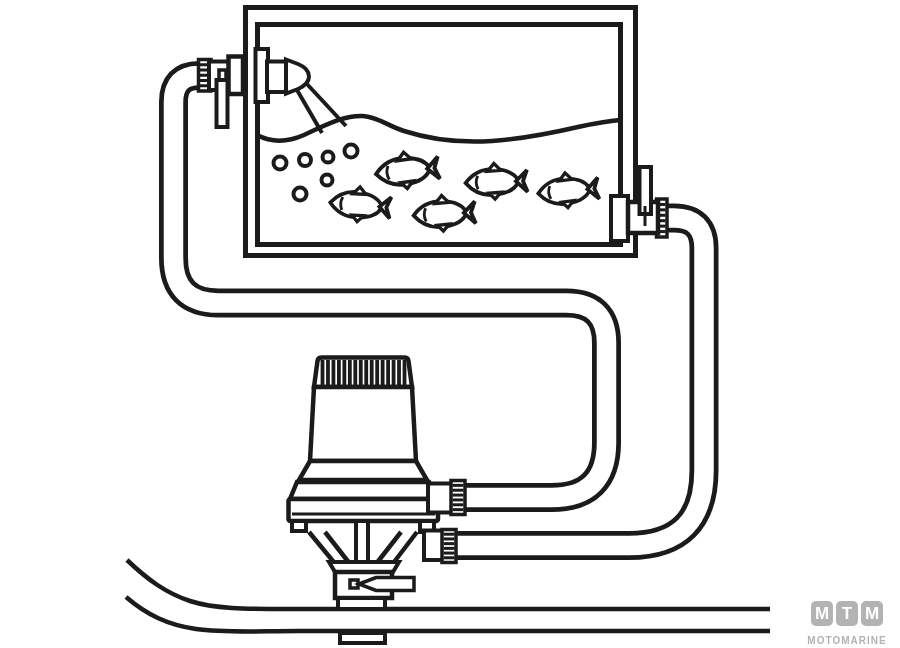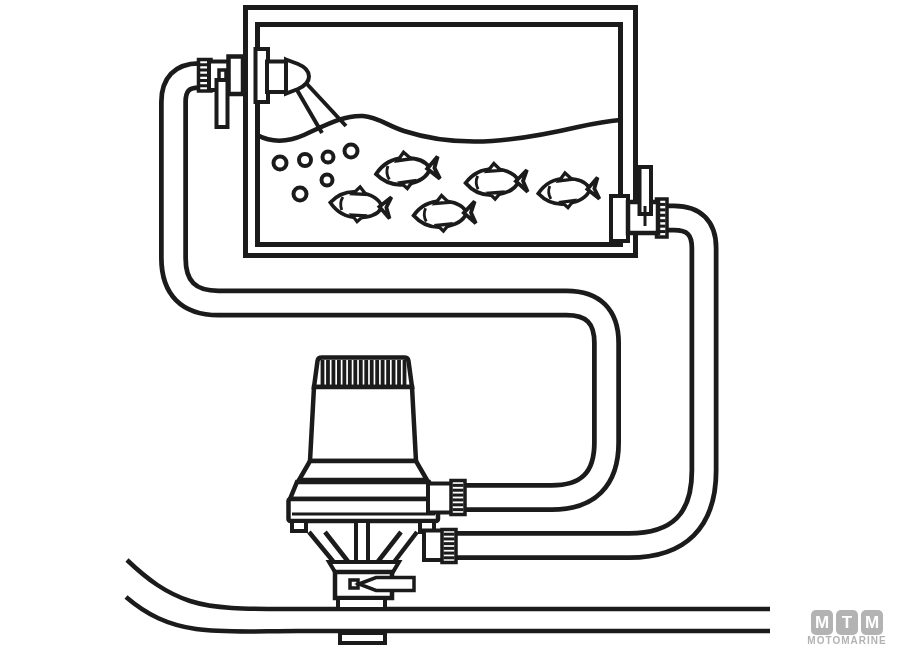--- a/index.html
+++ b/index.html
@@ -26,21 +26,21 @@
     user-select:none;
   }
   .logo-tiles{display:flex;justify-content:center;gap:3px;}
   .logo-tile{
     width:22px;height:25px;border-radius:5px;
     background:var(--logo-gray,#b3b3b3);
     color:#ffffff;font-weight:700;font-size:17px;line-height:25px;
     text-align:center;
   }
   .logo-word{
-    margin-top:0px;
+    margin-top:9px;
     color:var(--logo-gray,#b3b3b3);
     font-size:10px;font-weight:700;letter-spacing:1px;
     white-space:nowrap;
   }
 </style>
 </head>
 <body>
 
 <div class="stage">
   <svg width="900" height="648" viewBox="0 0 900 648">

